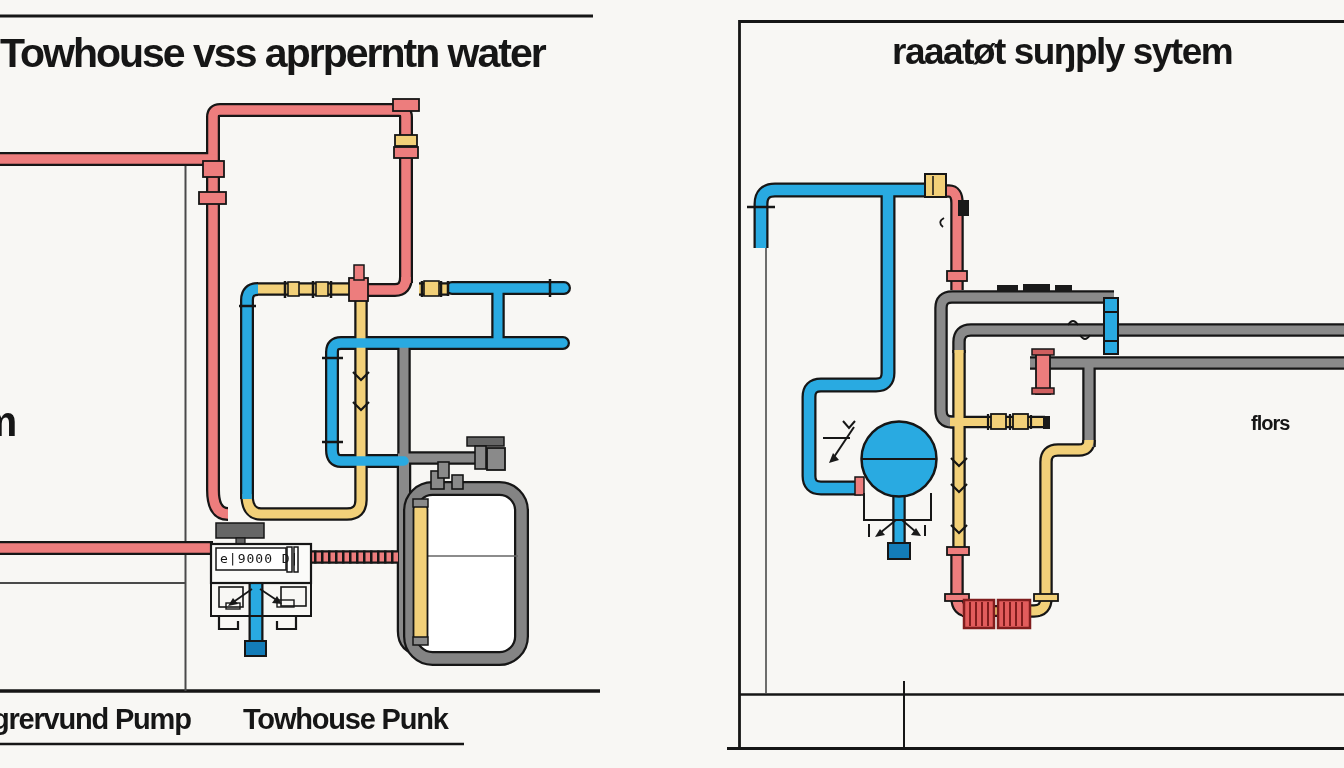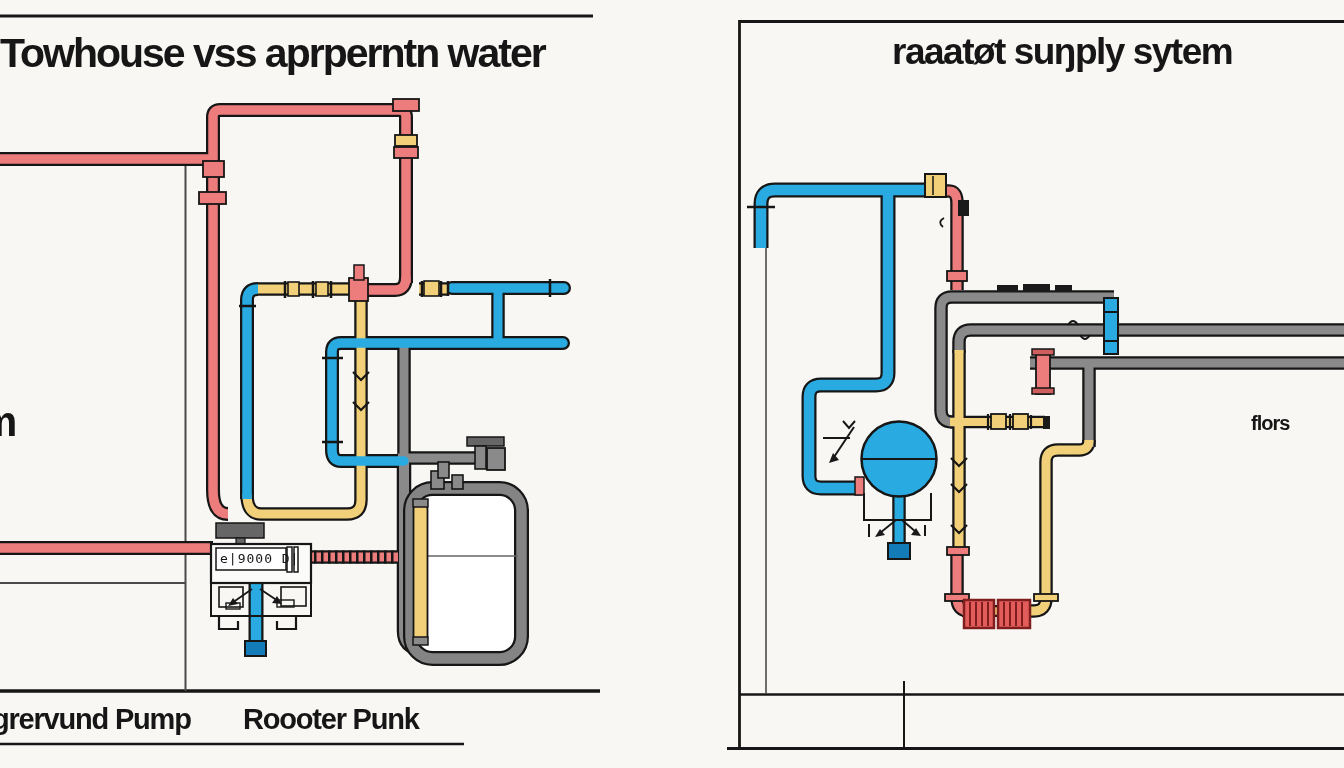--- a/index.html
+++ b/index.html
@@ -277,16 +277,16 @@
       </g>
     </g>
   </g>
 </svg>
 
 <div class="txt title" style="left:0px;top:30px;">Towhouse vss aprperntn water</div>
 <div class="txt title-r" style="left:857px;top:31px;">raaatøt suŋply sytem</div>
 <div class="txt biglabel" style="left:-20px;top:398px;">m</div>
 <div class="txt floors" style="left:1251px;top:384px;">flors</div>
 <div class="txt caption" style="left:-8px;top:703px;">grervund Pump</div>
-<div class="txt caption" style="left:243px;top:703px;">Roooter Punk</div>
+<div class="txt caption" style="left:243px;top:703px;">Towhouse Punk</div>
 <div class="txt pumptxt" style="left:220px;top:551px;">e|9000 D|</div>
 
 </div>
 
 </body></html>

